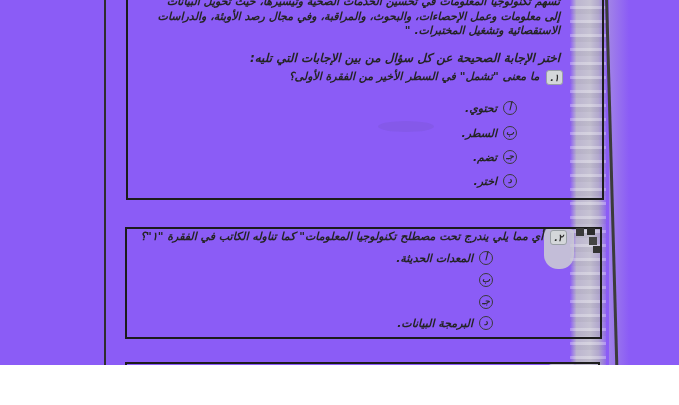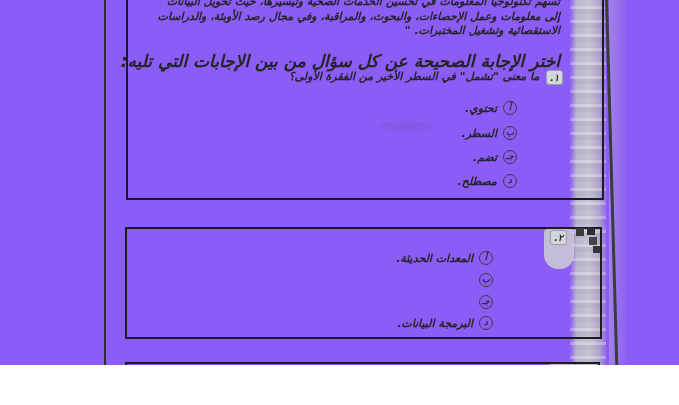--- a/index.html
+++ b/index.html
@@ -34,21 +34,21 @@
     position:absolute;left:605px;top:-3px;width:2.5px;height:412px;background:#3b3b3b;
     transform:skewX(1.6deg);transform-origin:top center;z-index:4;
   }
   .qbox{position:absolute;border:2px solid #1c1c1c;box-sizing:border-box;background:transparent;z-index:2;}
   .box1{left:126px;top:-48px;width:478px;height:248px;}
   .box2{left:125px;top:227px;width:477px;height:112px;}
   .box3{left:125px;top:362px;width:475px;height:70px;}
 
   .passage{position:absolute;right:119px;top:-5px;width:445px;text-align:right;
     font-size:11px;font-weight:bold;line-height:14.5px;z-index:3;}
-  .instruction{position:absolute;right:119px;top:51px;font-size:17px;font-weight:bold;z-index:3;white-space:nowrap;}
+  .instruction{position:absolute;right:119px;top:51px;font-size:12px;font-weight:bold;z-index:3;white-space:nowrap;}
 
   .qrow{position:absolute;display:flex;align-items:flex-start;gap:7px;
     font-size:11px;font-weight:bold;z-index:3;white-space:nowrap;}
   .qrow1{right:116px;top:70px;}
   .qrow2{right:112px;top:230px;}
   .qrow3{right:111px;top:366px;}
   .badge{
     background:#d4d7da;border:1px solid #9aa0a6;border-radius:3px;
     height:15px;min-width:14px;padding:0 3px;box-sizing:border-box;
     font-size:9.5px;line-height:13px;text-align:center;flex:0 0 auto;color:#2a2a2a;
@@ -109,26 +109,27 @@
   <div class="opt o1b">
     <span class="letter-circle">ب</span>
     <span>السطر.</span>
   </div>
   <div class="opt o1c">
     <span class="letter-circle">جـ</span>
     <span>تضم.</span>
   </div>
   <div class="opt o1d">
     <span class="letter-circle">د</span>
-    <span>مصطلح.</span>
+    <span>اختر.</span>
   </div>
 
   <div class="corner-blob blob2"></div>
   <div class="qrow qrow2">
     <span class="badge">٢.</span>
+    <span>أي مما يلي يندرج تحت مصطلح تكنولوجيا المعلومات" كما تناوله الكاتب في الفقرة "١"؟</span>
   </div>
 
   <div class="opt o2a">
     <span class="letter-circle">أ</span>
     <span>المعدات الحديثة.</span>
   </div>
   <div class="opt o2b">
     <span class="letter-circle">ب</span>
   </div>
   <div class="opt o2c">

